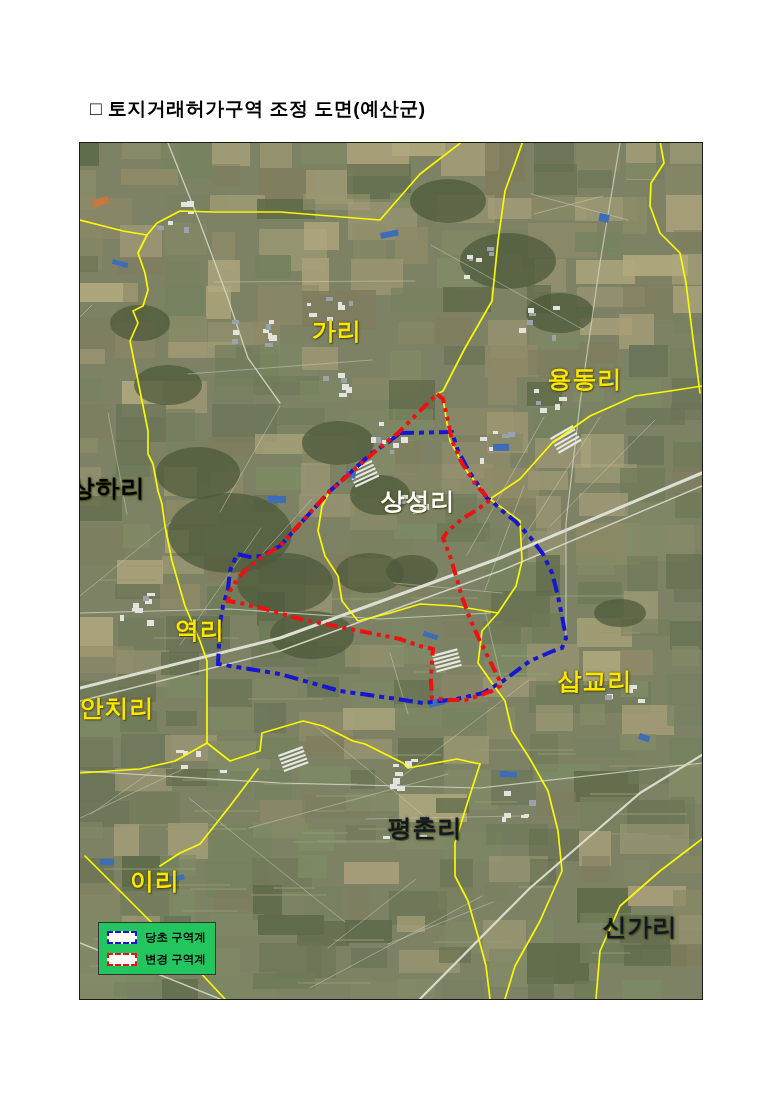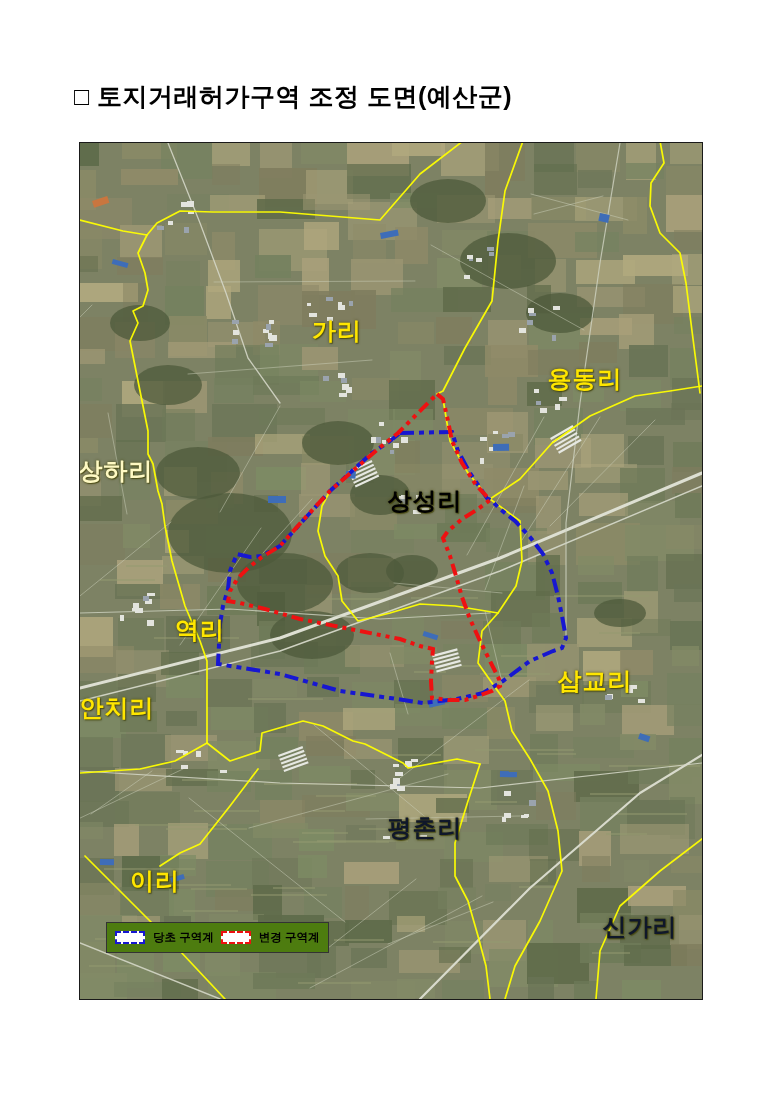--- a/index.html
+++ b/index.html
@@ -1,28 +1,28 @@
 <!DOCTYPE html>
 <html><head>
 <meta charset="utf-8">
 <style>
   html,body{margin:0;padding:0;background:#ffffff;}
   .page{position:relative;width:780px;height:1103px;background:#ffffff;overflow:hidden;
         font-family:"Liberation Sans","DejaVu Sans",sans-serif;}
-  .doc-title{position:absolute;left:74px;top:80px;margin:0;font-size:25px;font-weight:bold;
+  .doc-title{position:absolute;left:74px;top:80px;margin:16px;font-size:19px;font-weight:bold;
         color:#000;letter-spacing:0.5px;white-space:nowrap;}
   .map-frame{position:absolute;left:79px;top:142px;width:622px;height:856px;
         border:1px solid #1a1a1a;overflow:hidden;background:#7d8264;}
   #map-svg{position:absolute;left:0;top:0;width:622px;height:856px;display:block;}
   #map-labels{position:absolute;left:0;top:0;width:100%;height:100%;pointer-events:none;}
   .place-label{position:absolute;transform:translate(-50%,-50%);font-size:24px;font-weight:bold;
         color:#ffe600;white-space:nowrap;letter-spacing:1px;
         text-shadow:0 0 3px rgba(70,70,10,.9),1px 1px 1px rgba(60,60,0,.7);}
-  .legend{position:absolute;left:26px;top:779px;background:#4d7c0f;border:1px solid #333;
-        padding:7px 9px 7px 8px;display:flex;gap:7px;z-index:5;}
+  .legend{position:absolute;left:18px;top:779px;background:#22c55e;border:1px solid #333;
+        padding:7px 9px 7px 8px;display:flex;flex-direction:column;gap:7px;z-index:5;}
   .legend-row{display:flex;align-items:center;gap:8px;}
   .legend-swatch{width:30px;height:13px;border:2px dashed #000;box-sizing:border-box;background:#fff;}
   .legend-label{font-size:11.5px;font-weight:bold;color:#000;white-space:nowrap;}
 </style>
 </head>
 <body>
 
 <div class="page">
   <h1 class="doc-title">□ 토지거래허가구역 조정 도면(예산군)</h1>
 
@@ -645,22 +645,22 @@
         <polyline points="400,621 388,658 375,700 375,733 388,758 398,793 406,823 410,856" fill="none" stroke="#ffff00" stroke-width="1.7" opacity="0.95" stroke-linecap="round" stroke-linejoin="round"></polyline>
         <polyline points="5,713 50,758 100,808 145,856" fill="none" stroke="#ffff00" stroke-width="1.7" opacity="0.95" stroke-linecap="round" stroke-linejoin="round"></polyline>
         <polyline points="622,696 580,728 540,763 520,808 516,856" fill="none" stroke="#ffff00" stroke-width="1.7" opacity="0.95" stroke-linecap="round" stroke-linejoin="round"></polyline>
         <polyline points="418,470 375,463 340,461 310,470 278,478 262,458 258,433 245,413 238,388 242,363 250,348" fill="none" stroke="#ffff00" stroke-width="1.7" opacity="0.95" stroke-linecap="round" stroke-linejoin="round"></polyline>
         <polygon points="320,290 372,289 378,308 390,330 407,355 412,358 420,366 435,378 450,394 463,411 472,430 478,453 482,473 486,495 482,505 473,508 450,518 423,538 403,550 377,556 343,560 310,555 260,548 200,531 138,521 140,481 143,463 148,446 150,428 157,411 170,414 182,413 200,403 230,370 250,348 272,328 292,310 310,298" fill="none" stroke="#1717d1" stroke-width="4" stroke-dasharray="14 5 5 5 5 5"></polygon>
         <polygon points="357,251 363,256 368,278 372,298 382,320 396,342 410,357 398,366 382,376 368,388 363,395 370,413 376,433 382,454 390,476 400,498 410,518 419,536 420,543 412,548 398,553 385,557 368,557 352,555 351,538 352,518 353,506 340,503 320,496 300,492 260,484 220,476 185,466 160,460 148,458 150,448 158,435 168,425 182,414 200,403 225,375 250,348 275,326 298,306 318,290 335,273 350,258" fill="none" stroke="#ee1111" stroke-width="4" stroke-dasharray="12 5 4 5 4 5"></polygon>
       </svg>
     <div id="map-labels">
         <span class="place-label" style="left: 257px; top: 188px; color: rgb(255, 230, 0);">가리</span>
         <span class="place-label" style="left: 505px; top: 236px; color: rgb(255, 230, 0);">용동리</span>
-        <span class="place-label" style="left: 28px; top: 328px; color: #fef9c3; margin-left: 8px;">상하리</span>
-        <span class="place-label" style="left: 345px; top: 358px; color: #000000;">상성리</span>
+        <span class="place-label" style="left: 28px; top: 345px; color: #000000;">상하리</span>
+        <span class="place-label" style="left: 338px; top: 358px; color: #ffffff;">상성리</span>
         <span class="place-label" style="left: 120px; top: 487px; color: rgb(255, 230, 0);">역리</span>
         <span class="place-label" style="left: 515px; top: 538px; color: rgb(255, 230, 0);">삽교리</span>
         <span class="place-label" style="left: 37px; top: 565px; color: rgb(255, 230, 0);">안치리</span>
         <span class="place-label" style="left: 345px; top: 685px; color: #0f172a;">평촌리</span>
         <span class="place-label" style="left: 75px; top: 738px; color: rgb(255, 230, 0);">이리</span>
         <span class="place-label" style="left: 560px; top: 784px; color: #0f172a;">신가리</span>
       </div>
 
     <div class="legend">
       <div class="legend-row">

